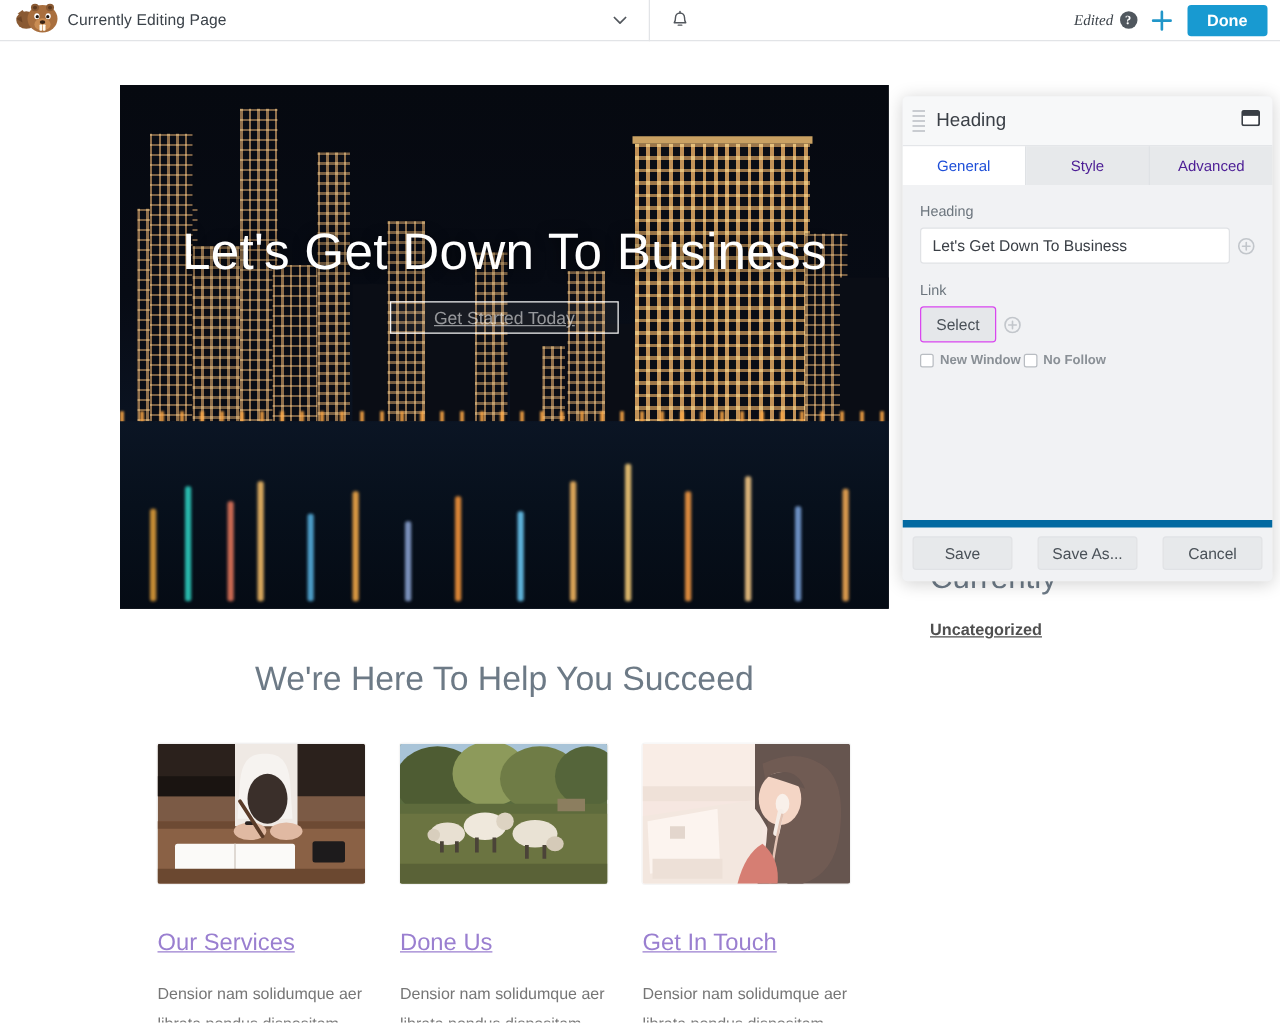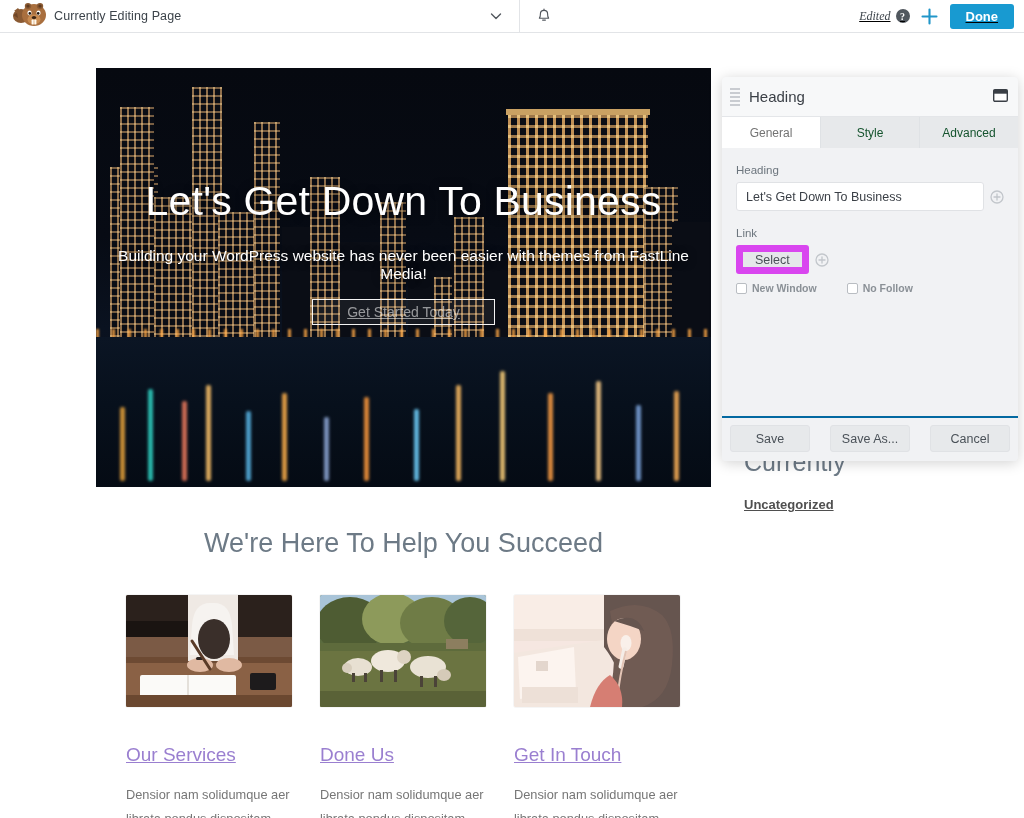--- a/index.html
+++ b/index.html
@@ -45,21 +45,20 @@
   .ab-bell {
     width: 48px; height: 33px;
     display: flex; align-items: center; justify-content: center;
     flex: 0 0 auto;
   }
   .ab-right {
     display: flex; align-items: center;
     gap: 0px;
     padding-right: 10px;
     flex: 0 0 auto;
-    text-decoration: underline;
   }
   .edited-text {
     font-size: 12px; color: #3c434a;
     font-style: italic;
     font-family: "Liberation Serif", serif;
     margin-right: 5px;
   }
   .help-dot {
     width: 14px; height: 14px; border-radius: 50%;
     background: #50575e; color: #fff;
@@ -249,26 +248,26 @@
     font-size: 15px; color: #3a3f46; font-weight: normal;
     flex: 1 1 auto;
   }
   .panel-winicon { flex: 0 0 auto; cursor: pointer; }
 
   .tabs { display: flex; height: 31px; background: #e7e9eb; }
   .tab {
     flex: 1 1 0;
     display: flex; align-items: center; justify-content: center;
     font-size: 12px;
-    color: #14532d;
+    color: #4c1d95;
     cursor: pointer;
     border-right: 1px solid #dfe2e5;
   }
   .tab:last-child { border-right: none; }
-  .tab.active { background: #fff; color: #737373; }
+  .tab.active { background: #fff; color: #1d4ed8; }
 
   .panel-body {
     padding: 16px 14px 10px 14px;
     min-height: 268px;
     background: #f1f2f4;
   }
   .field { margin-bottom: 16px; }
   .field-label {
     font-size: 11.5px; color: #6c757d;
     margin-bottom: 6px;
@@ -309,46 +308,46 @@
     outline: none;
   }
   .sel-caret {
     position: absolute; right: 9px; top: 50%;
     transform: translateY(-50%);
     pointer-events: none;
   }
   .select-btn {
     height: 29px;
     background: #e5e7ea;
-    border: 7px solid #d946ef;
+    border: 1px solid #d946ef;
     border-radius: 3px;
     font-size: 12.5px;
     color: #4a5158;
     padding: 0 12px;
     cursor: pointer;
     flex: 0 0 auto;
     font-family: "Liberation Sans", sans-serif;
   }
-  .checks { display: flex; gap: 30px; margin-top: 8px; }
+  .checks { display: flex; gap: 2px; margin-top: 8px; }
   .chk { display: flex; align-items: center; gap: 5px; cursor: pointer; }
   .chk-box {
     width: 11px; height: 11px;
     border: 1px solid #b9bdc2;
     background: #fff;
     border-radius: 2px;
     flex: 0 0 auto;
   }
   .chk-label { font-size: 10.5px; color: #8a9096; font-weight: bold; }
 
   .panel-foot {
     display: flex;
     gap: 20px;
     padding: 7px 8px 9px 8px;
     background: #f1f2f4;
-    border-top: 2px solid #0369a1;
+    border-top: 6px solid #0369a1;
   }
   .foot-btn {
     flex: 1 1 0;
     height: 27px;
     background: #e7e9eb;
     border: 1px solid #e0e2e5;
     border-radius: 3px;
     font-size: 12.5px;
     color: #4a5158;
     cursor: pointer;
@@ -456,21 +455,20 @@
         <div class="refl" style="left:404px; height:110px; background:#ffd27a;"></div>
         <div class="refl" style="left:452px; height:88px; background:#ff9f44;"></div>
         <div class="refl" style="left:500px; height:100px; background:#ffd08a;"></div>
         <div class="refl" style="left:540px; height:76px; background:#7ea6e0;"></div>
         <div class="refl" style="left:578px; height:90px; background:#ffb257;"></div>
       </div>
     </div>
 
     <div class="hero-inner">
       <h1 class="hero-h1">Let's Get Down To Business</h1>
-      <p class="hero-sub">Building your WordPress website has never been easier with themes from FastLine Media!</p>
       <a class="hero-btn">Get Started Today</a>
     </div>
   </div>
 
   <h2 class="sec-title">We're Here To Help You Succeed</h2>
 
   <div class="cols">
 
     <div class="col">
       <div class="col-img">

